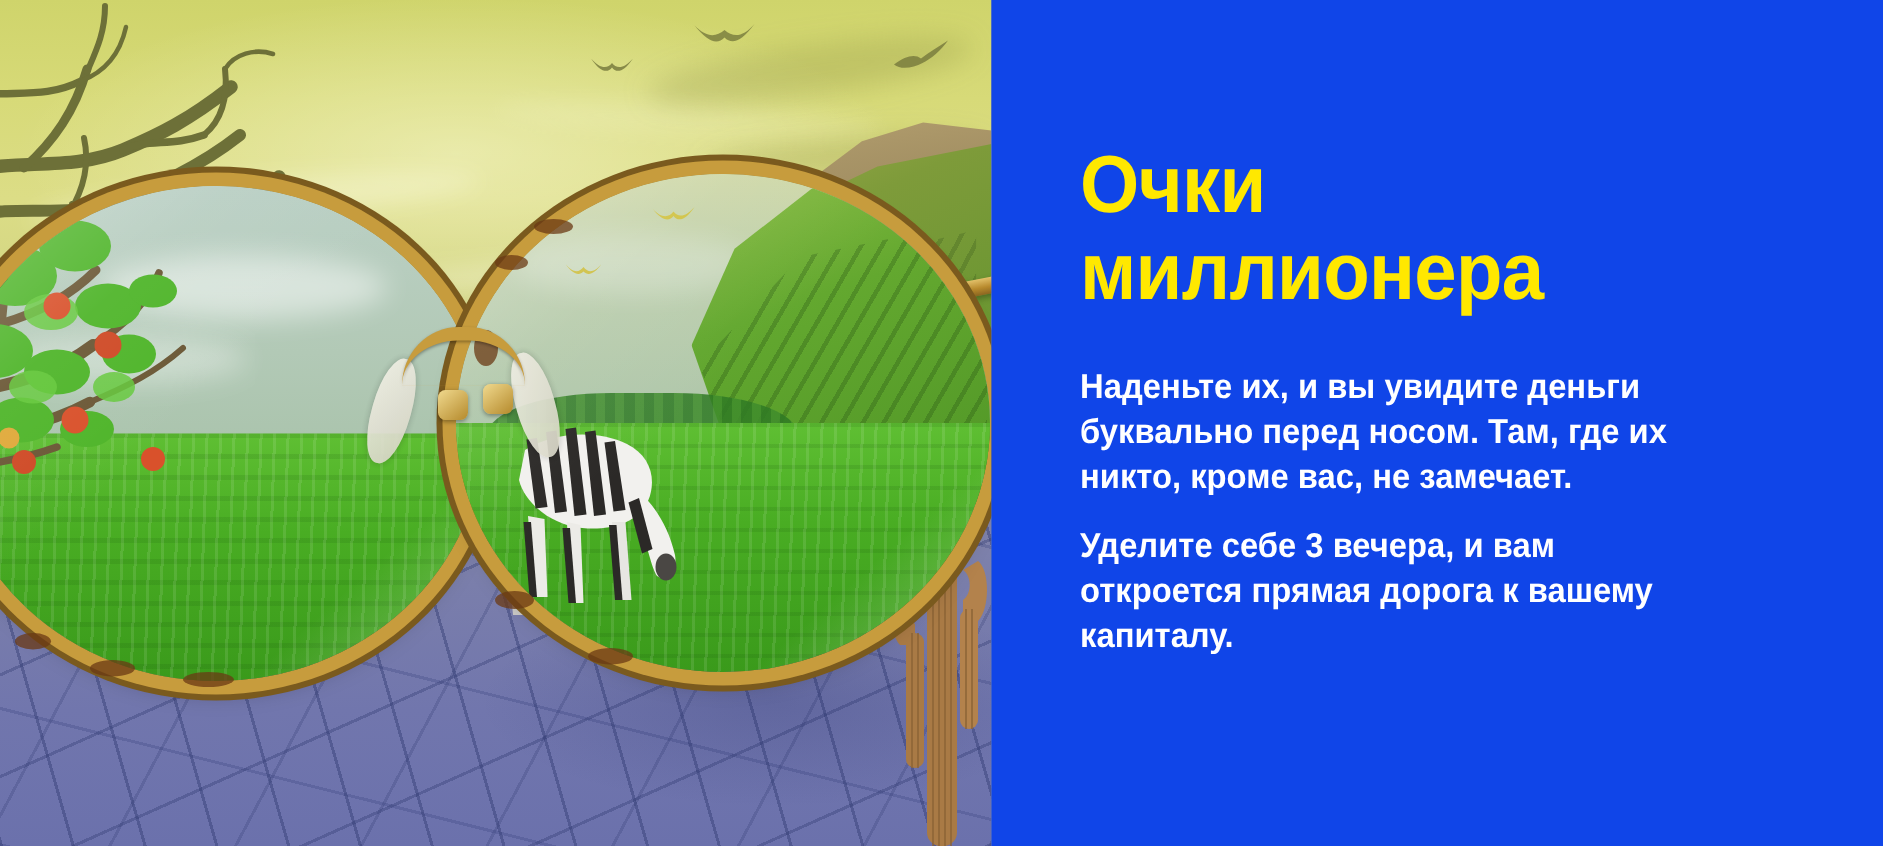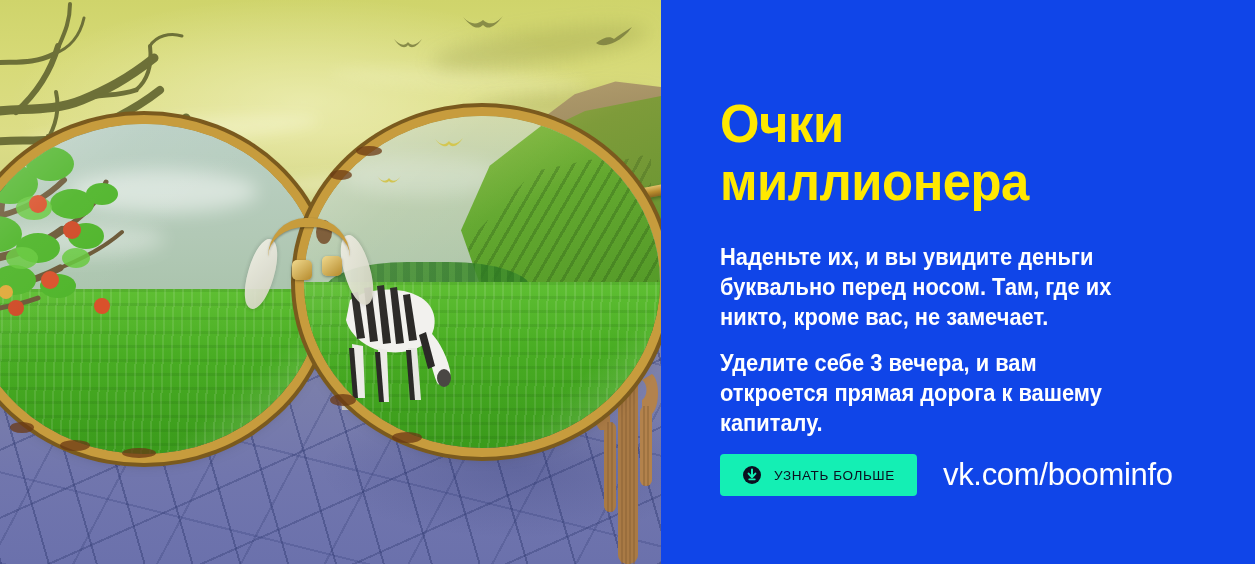--- a/index.html
+++ b/index.html
@@ -486,30 +486,16 @@
 
   <div class="panel">
     <div class="panel-inner">
 
       <h1 class="headline">Очки миллионера</h1>
 
       <p class="para para1">Наденьте их, и вы увидите деньги буквально перед носом. Там, где их никто, кроме вас, не замечает.</p>
 
       <p class="para para2">Уделите себе 3 вечера, и вам откроется прямая дорога к вашему капиталу.</p>
 
-      <div class="cta-row">
-        <button class="cta-btn">
-          <span class="cta-icon">
-            <svg width="20" height="20" viewBox="0 0 20 20">
-              <circle cx="10" cy="10" r="9" fill="#0B1020"></circle>
-              <path d="M10 4.6 v6.2 M6.6 8.6 L10 12.2 L13.4 8.6" stroke="#14EFB4" stroke-width="2" fill="none" stroke-linecap="round" stroke-linejoin="round"></path>
-              <rect x="6.4" y="13.4" width="7.2" height="1.8" rx=".6" fill="#14EFB4"></rect>
-            </svg>
-          </span>
-          <span class="cta-label">УЗНАТЬ БОЛЬШЕ</span>
-        </button>
-
-        <span class="vk-link">vk.com/boominfo</span>
-      </div>
 
     </div>
   </div>
 </div>
 
 </body></html>

